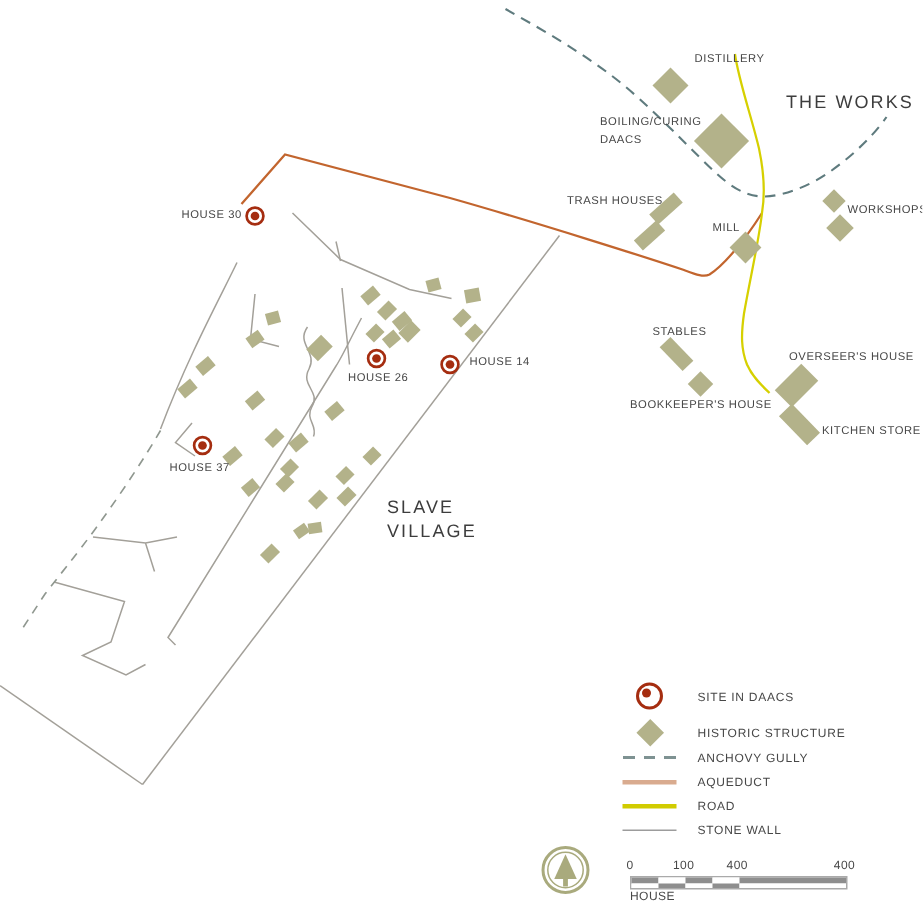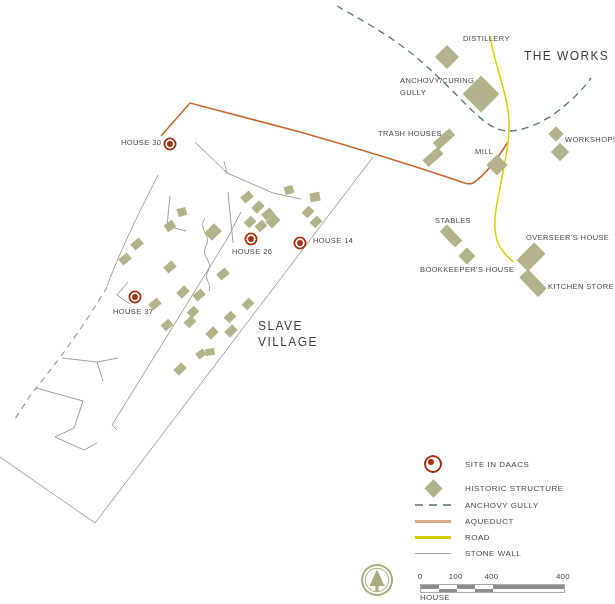--- a/index.html
+++ b/index.html
@@ -1,21 +1,21 @@
 <!DOCTYPE html>
 <html><head>
 <meta charset="utf-8">
 <style>
   html,body{margin:0;padding:0;background:#ffffff;}
   body{font-family:"Liberation Sans", sans-serif;}
   #stage{position:relative;width:615px;height:604px;background:#ffffff;overflow:hidden;}
   #map-svg{position:absolute;left:0;top:0;}
   .map-label{position:absolute;color:#474747;font-size:7.5px;letter-spacing:0.4px;
              white-space:nowrap;font-weight:400;line-height:1.1;}
-  .map-label.big{font-size:12px;letter-spacing:1.4px;color:#3d3d3d;}
+  .map-label.big{font-size:12px;letter-spacing:1.4px;color:#3d3d3d;margin-top:12px;}
   .legend-row{position:absolute;display:flex;align-items:center;height:16px;}
   .legend-swatch{width:40px;display:flex;justify-content:center;align-items:center;flex:0 0 40px;}
   .legend-text{margin-left:12px;color:#474747;font-size:8px;letter-spacing:0.5px;white-space:nowrap;}
   .scalebar-label{position:absolute;color:#474747;font-size:8px;letter-spacing:0.3px;}
 </style>
 </head>
 <body>
 
 <div id="stage">
   <svg id="map-svg" width="615" height="604" viewBox="0 0 615 604">
@@ -88,22 +88,22 @@
         <circle cx="300" cy="243" r="5.6" fill="none" stroke="#a52d10" stroke-width="1.8"></circle>
         <circle cx="300" cy="243" r="2.9" fill="#a52d10"></circle>
       </g>
       <g>
         <circle cx="135" cy="297" r="5.6" fill="none" stroke="#a52d10" stroke-width="1.8"></circle>
         <circle cx="135" cy="297" r="2.9" fill="#a52d10"></circle>
       </g>
     </svg>
   <div id="labels">
       <div class="map-label" style="left: 435px; top: 35px; margin-left: 28px;">DISTILLERY</div>
-      <div class="map-label" style="left: 400px; top: 77px;">ANCHOVY/CURING</div>
-      <div class="map-label" style="left: 400px; top: 89px;">GULLY</div>
+      <div class="map-label" style="left: 400px; top: 77px;">BOILING/CURING</div>
+      <div class="map-label" style="left: 400px; top: 89px;">DAACS</div>
       <div class="map-label" style="left: 378px; top: 130px; text-align: center;">TRASH HOUSES</div>
       <div class="map-label" style="left: 475px; top: 148px;">MILL</div>
       <div class="map-label" style="left: 565px; top: 136px;">WORKSHOPS</div>
       <div class="map-label" style="left: 435px; top: 217px;">STABLES</div>
       <div class="map-label" style="left: 526px; top: 234px;">OVERSEER'S HOUSE</div>
       <div class="map-label" style="left: 420px; top: 266px;">BOOKKEEPER'S HOUSE</div>
       <div class="map-label" style="left: 548px; top: 283px;">KITCHEN STORE</div>
       <div class="map-label" style="left: 121px; top: 139px;">HOUSE 30</div>
       <div class="map-label" style="left: 232px; top: 248px; text-align: right;">HOUSE 26</div>
       <div class="map-label" style="left: 313px; top: 237px;">HOUSE 14</div>

